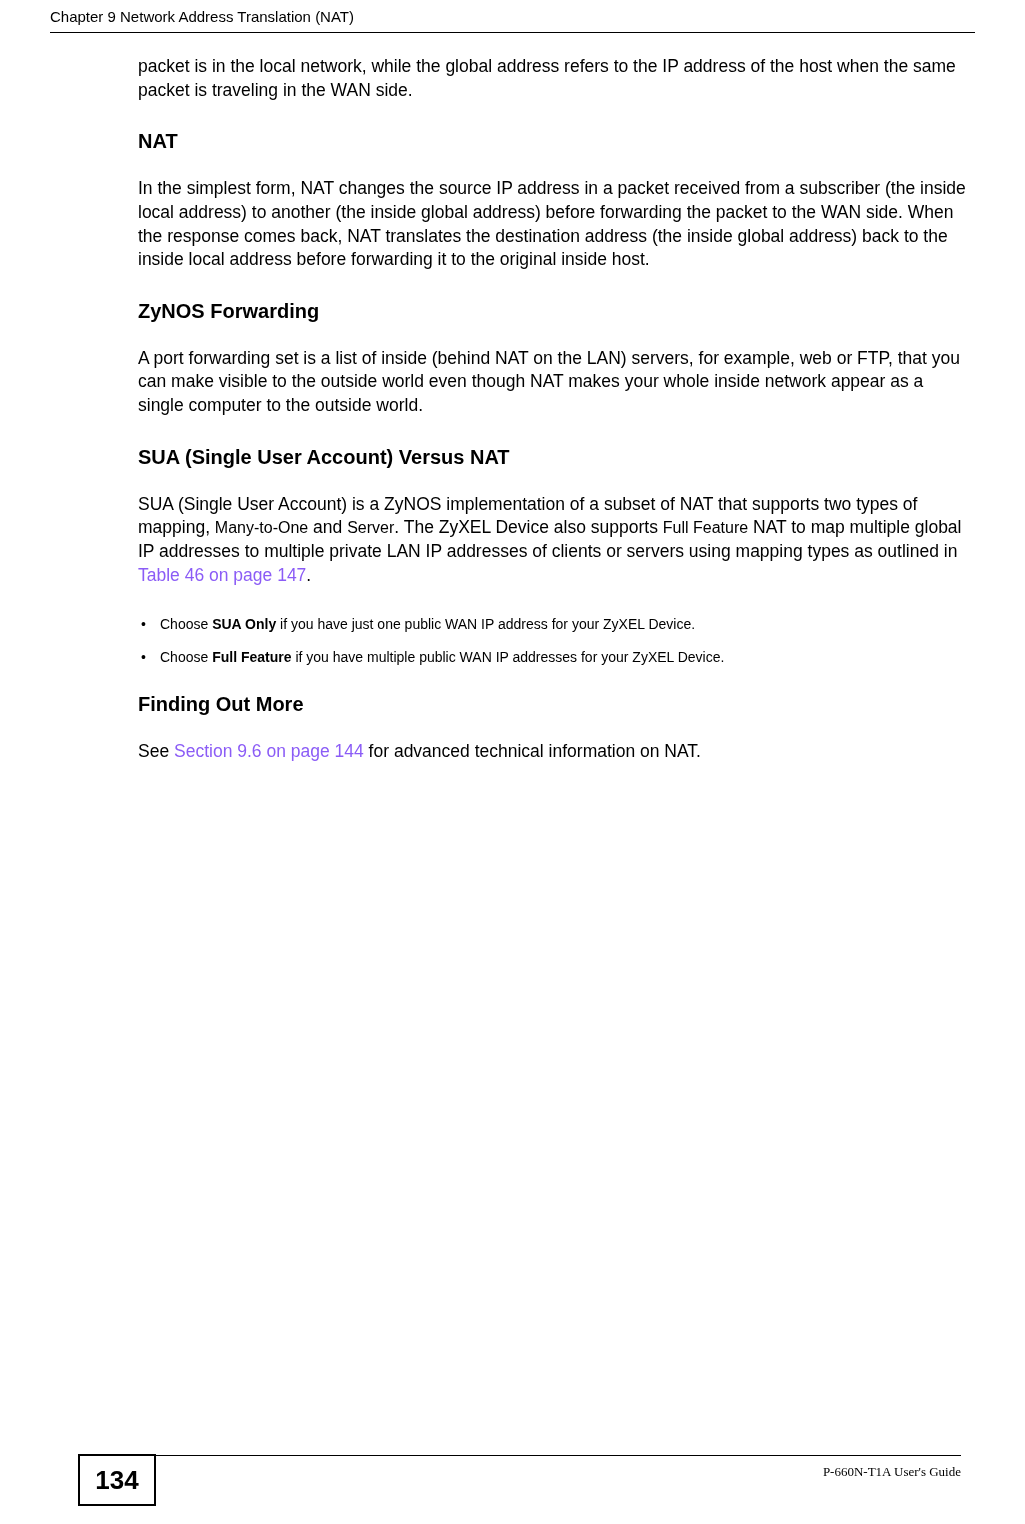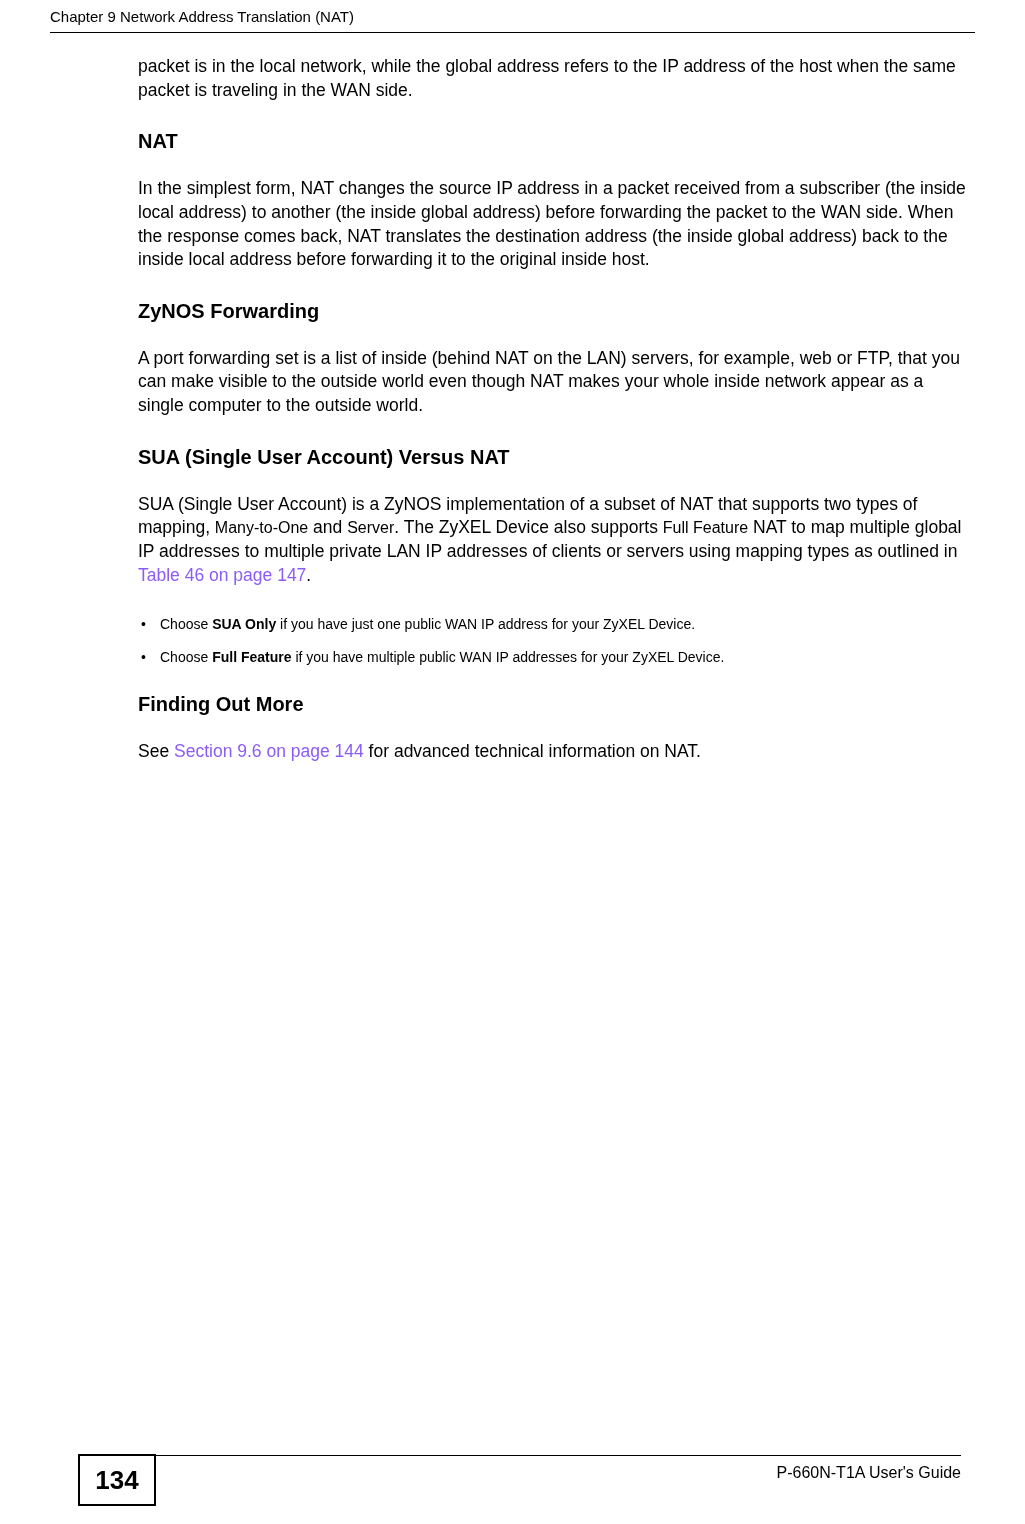--- a/index.html
+++ b/index.html
@@ -91,21 +91,22 @@
     align-items: center;
     justify-content: center;
     font-size: 26px;
     font-weight: bold;
     background: #fff;
   }
   .footer-right {
     position: absolute;
     right: 0;
     top: 8px;
-    font-size: 16px;
+    font-size: 13px;
+    font-family: Liberation Serif, serif;
   }
 </style>
 </head>
 <body>
 
 <div class="page">
 
   <div class="header">
     <span class="header-text">Chapter 9 Network Address Translation (NAT)</span>
   </div>

